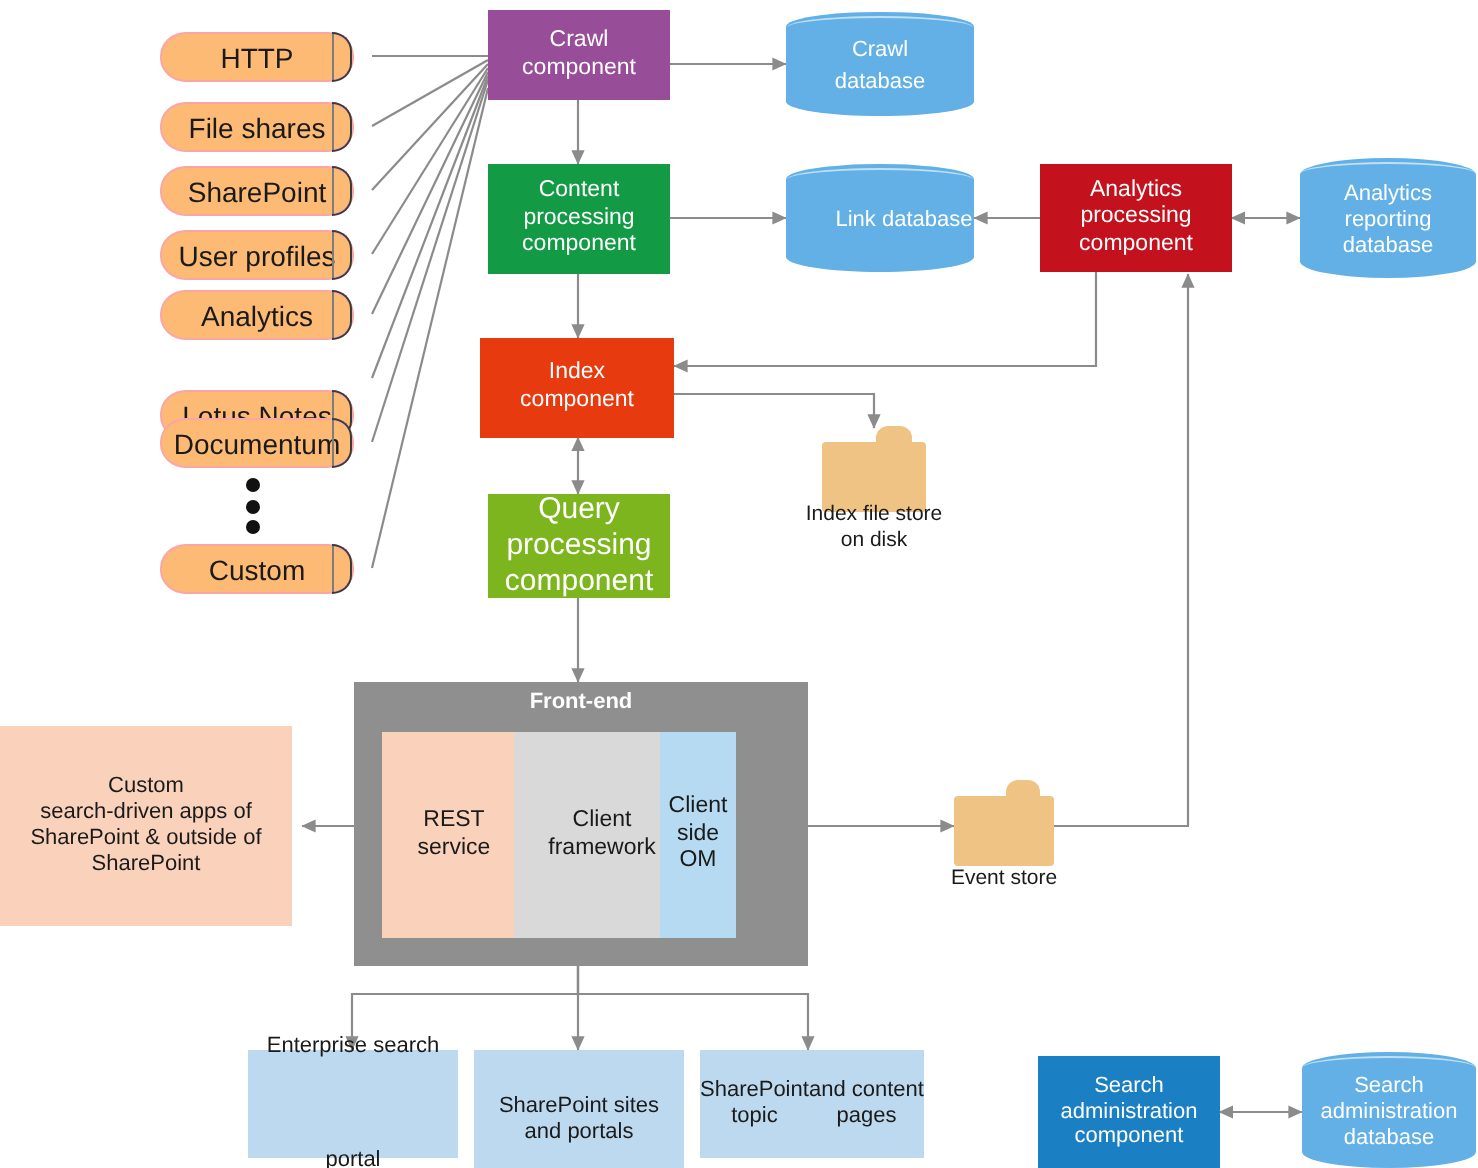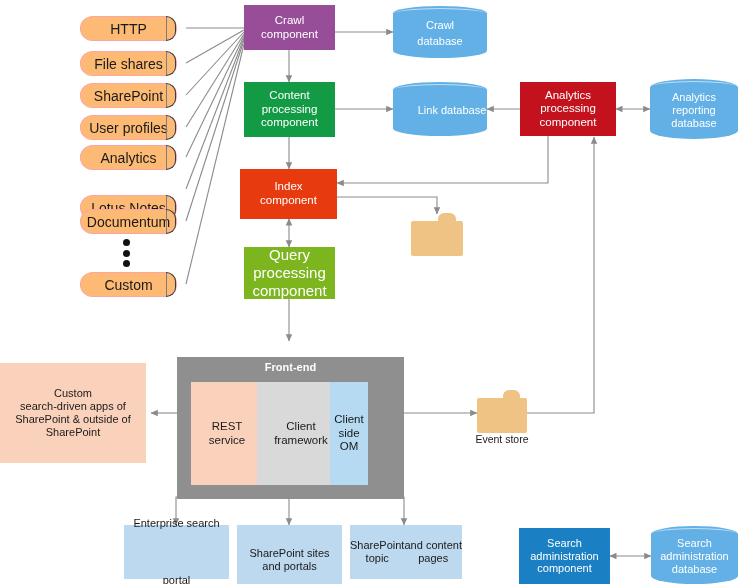--- a/index.html
+++ b/index.html
@@ -120,21 +120,20 @@
     font-size: 10.5px;
     color: #1a1a1a;
     line-height: 1.2;
   }
 
   
   #front-end-group {
     position: absolute;
     background: #8f8f8f;
     box-sizing: border-box;
-    margin-top: 16px;
   }
   #front-end-title {
     position: absolute;
     left: 0; top: 4px;
     width: 100%;
     text-align: center;
     color: #ffffff;
     font-size: 11px;
     font-weight: bold;
   }
@@ -289,20 +288,24 @@
   </div>
 
   <div class="node" style="left:240px; top:169px; width:97px; height:50px; background:#e73a0e; color:#fff; font-size:11.5px; flex-direction:column;">
     <span>Index</span>
     <span>component</span>
   </div>
 
   <div class="folder" style="left:411px; top:213px; width:52px; height:43px;">
     <span class="folder-tab"></span>
     <span class="folder-shape"></span>
+  </div>
+  <div class="folder-caption" style="left:378px; top:251px; width:118px;">
+    <div>Index file store</div>
+    <div>on disk</div>
   </div>
 
   <div class="node" style="left:244px; top:247px; width:91px; height:52px; background:#7cb51e; color:#fff; font-size:15px; flex-direction:column;">
     <span>Query</span>
     <span>processing</span>
     <span>component</span>
   </div>
 
   <div id="front-end-group" style="left:177px; top:341px; width:227px; height:142px;">
     <div id="front-end-title">Front-end</div>

